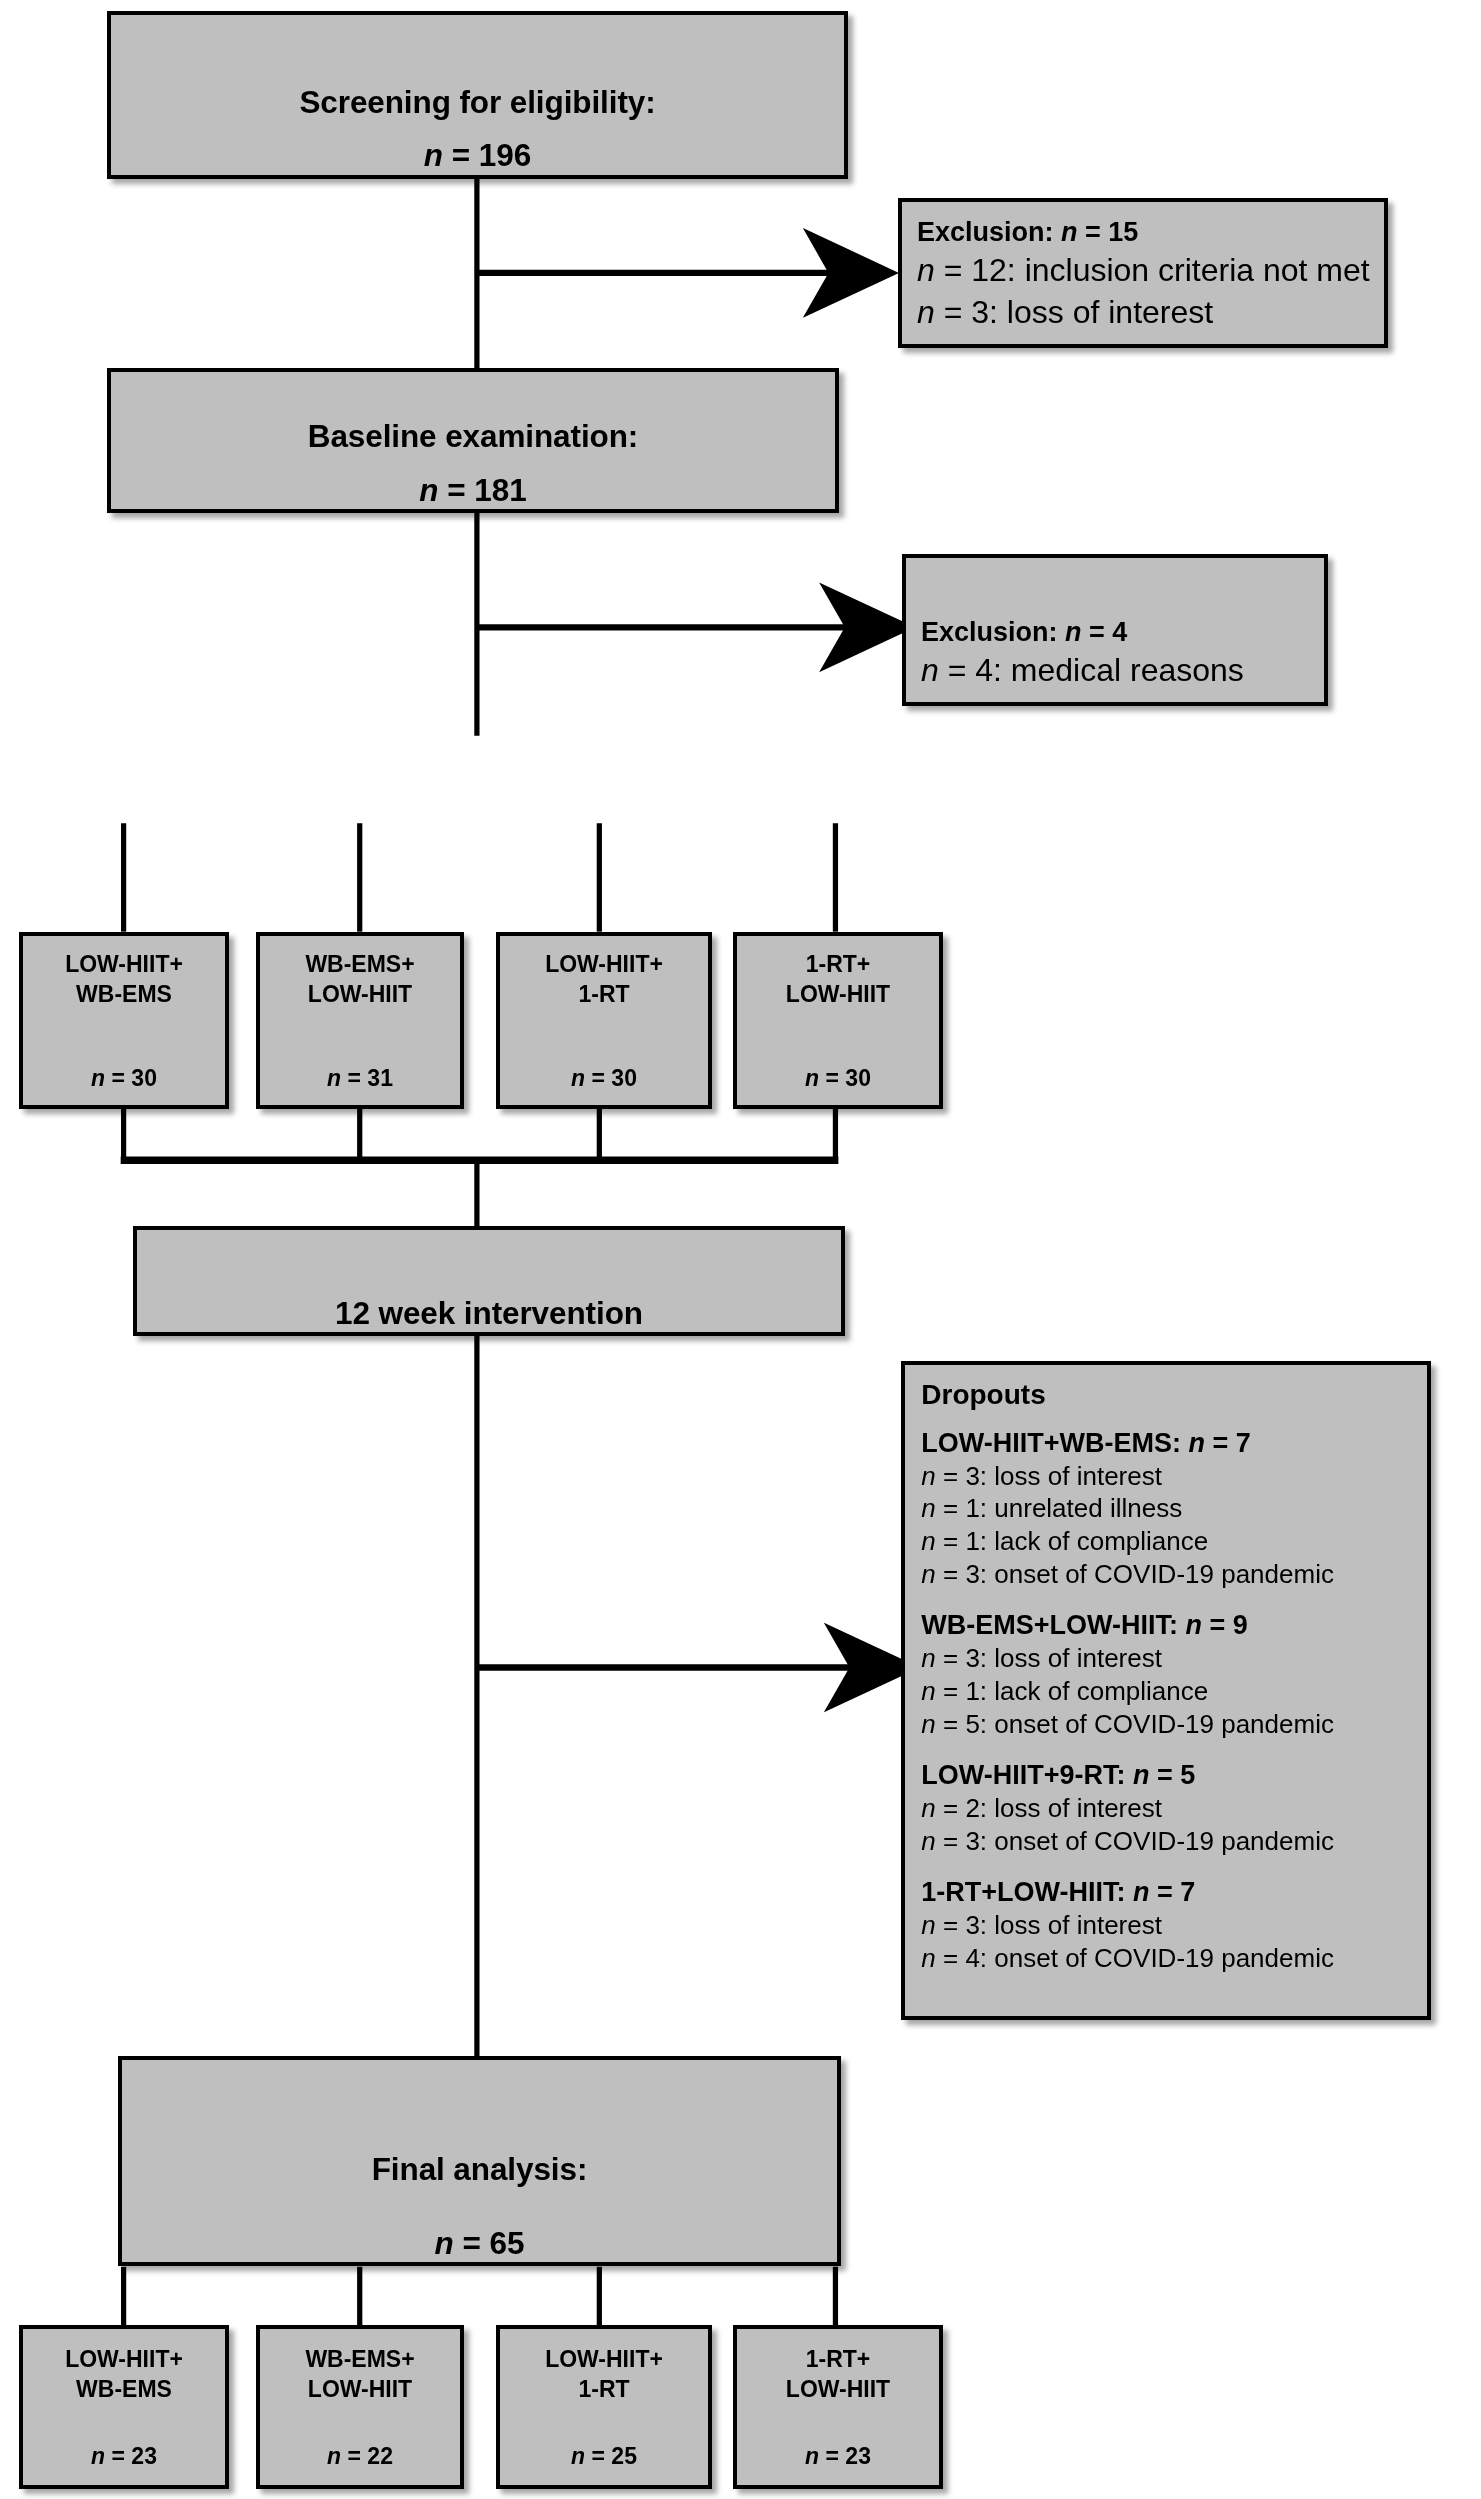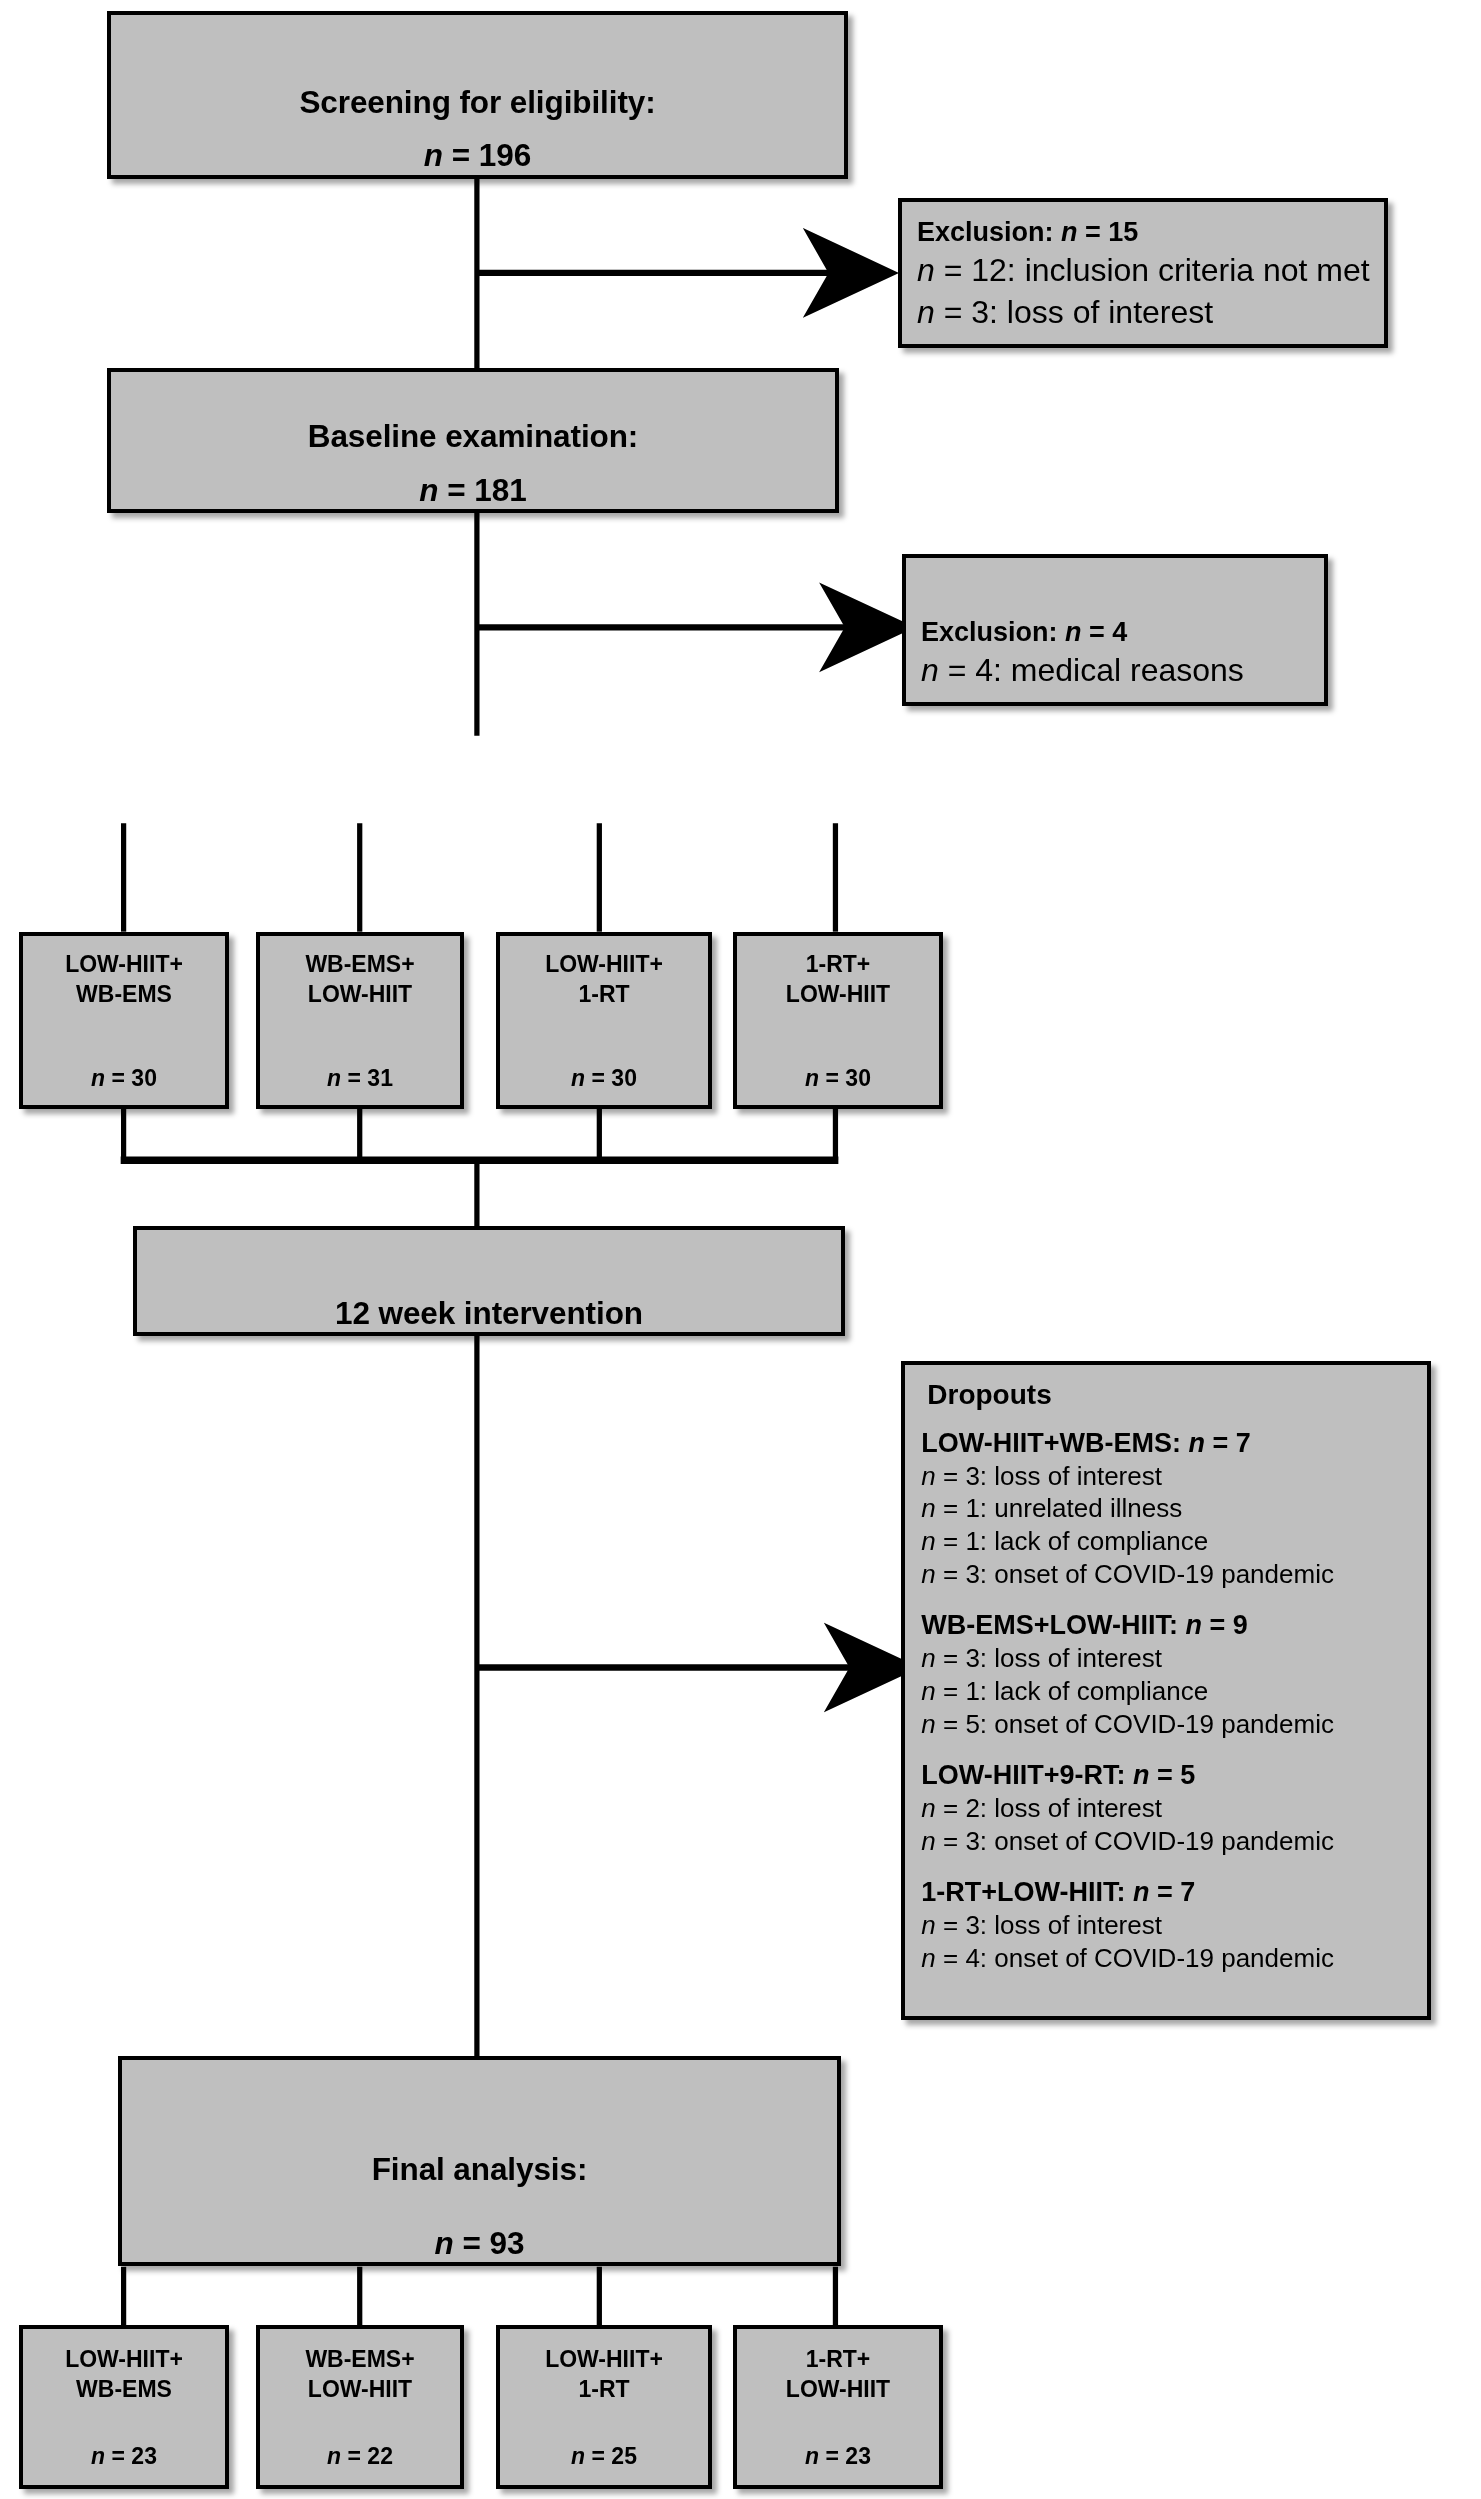--- a/index.html
+++ b/index.html
@@ -76,21 +76,20 @@
   }
   .excl .rw .it{font-style:italic;}
 
   
   .drop{padding:13px 16.3px;}
   .drop .dtitle{
     font-size:28px;
     font-weight:bold;
     line-height:1.24;
     margin-bottom:13px;
-    margin-left:6px;
   }
   .drop .ghead{
     font-size:27px;
     font-weight:bold;
     line-height:1.26;
     white-space:nowrap;
   }
   .drop .ghead .it{font-style:italic;}
   .drop .gitem{
     font-size:26px;
@@ -233,21 +232,21 @@
 
     <div>
       <div class="ghead"><span>1-RT+LOW-HIIT: </span><span class="it">n</span><span> = 7</span></div>
       <div class="gitem"><span class="it">n</span><span> = 3: loss of interest</span></div>
       <div class="gitem"><span class="it">n</span><span> = 4: onset of COVID-19 pandemic</span></div>
     </div>
   </div>
 
   <div class="box center" style="left:118px;top:2056px;width:723px;height:210px;">
     <div class="ttl">Final analysis:</div>
-    <div class="nline" style="margin-top:35px;"><span class="it">n</span> <span>= 93</span></div>
+    <div class="nline" style="margin-top:35px;"><span class="it">n</span> <span>= 65</span></div>
   </div>
 
   <div class="box center arm" style="left:19px;top:2325px;width:210px;height:164px;padding:15px 4.7px;justify-content:space-between;">
     <div class="armname">
       <span>LOW-HIIT+</span><br>
       <span>WB-EMS</span>
     </div>
     <div class="armn"><span class="it">n</span><span> = 23</span></div>
   </div>
 

